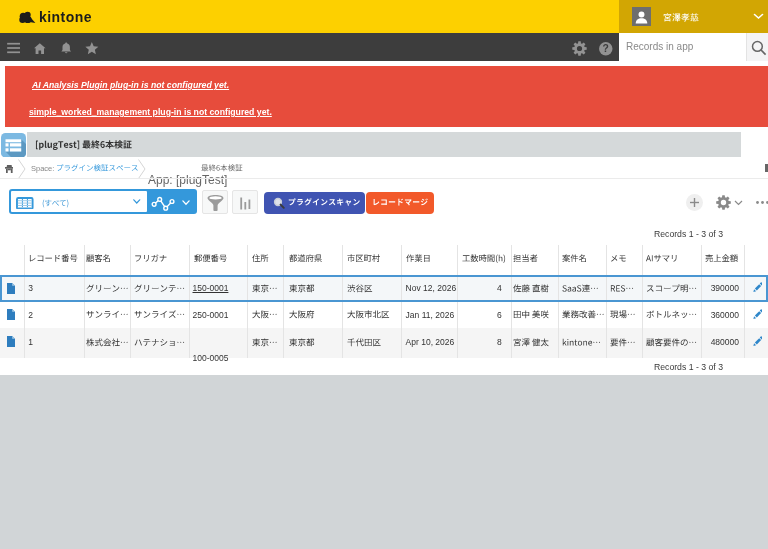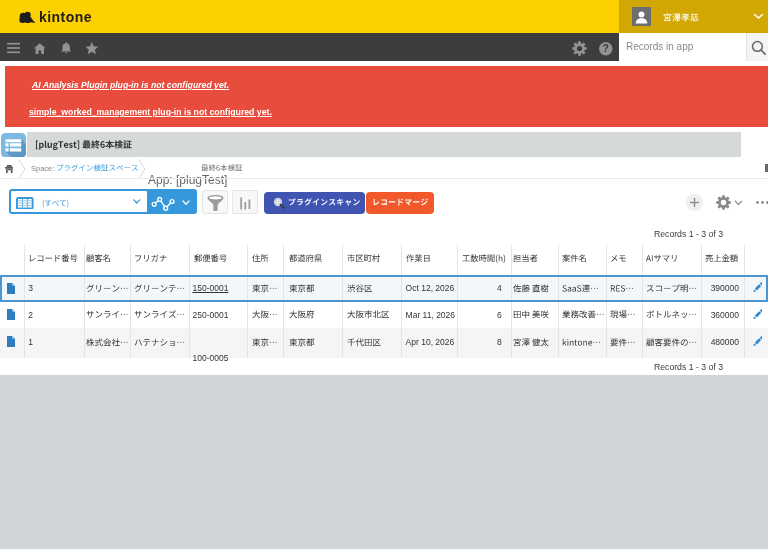--- a/index.html
+++ b/index.html
@@ -319,21 +319,21 @@
     <svg width="25.5" height="8.5" viewBox="0 0 25.5 8.5" style="display:block;overflow:visible">
       <path transform="translate(0,7.5)" d="M0.6 -6.3H8.0V-5.7H0.6ZM3.9 -7.1H4.6V0.7H3.9ZM3.7 -2.3 4.2 -2.0Q3.9 -1.6 3.5 -1.2Q3.1 -0.9 2.7 -0.5Q2.2 -0.2 1.7 0.1Q1.3 0.4 0.8 0.5Q0.7 0.5 0.7 0.4Q0.6 0.3 0.5 0.2Q0.4 0.1 0.3 0.0Q0.8 -0.2 1.3 -0.4Q1.8 -0.6 2.2 -0.9Q2.7 -1.2 3.1 -1.6Q3.4 -1.9 3.7 -2.3ZM4.8 -2.3Q5.0 -1.9 5.4 -1.6Q5.8 -1.2 6.3 -0.9Q6.7 -0.6 7.2 -0.4Q7.7 -0.1 8.2 0.0Q8.1 0.1 8.0 0.2Q7.9 0.3 7.9 0.4Q7.8 0.5 7.7 0.6Q7.3 0.4 6.8 0.1Q6.3 -0.2 5.8 -0.5Q5.4 -0.9 5.0 -1.2Q4.6 -1.6 4.3 -2.0ZM1.9 -3.2V-2.4H6.7V-3.2ZM1.9 -4.5V-3.7H6.7V-4.5ZM1.3 -5.0H7.3V-1.9H1.3Z M9.0 -6.2H16.5V-5.5H9.0ZM12.4 -7.1H13.1V-5.8H12.4ZM10.7 -4.2V-2.8H14.8V-4.2ZM10.1 -4.8H15.5V-2.2H10.1ZM14.3 -1.5 14.9 -1.7Q15.2 -1.5 15.5 -1.1Q15.8 -0.8 16.1 -0.5Q16.4 -0.2 16.5 0.1L15.9 0.4Q15.8 0.2 15.5 -0.2Q15.2 -0.5 14.9 -0.8Q14.6 -1.2 14.3 -1.5ZM12.4 -2.5H13.1V-0.1Q13.1 0.2 13.0 0.4Q12.9 0.5 12.7 0.6Q12.5 0.7 12.1 0.7Q11.7 0.7 11.2 0.7Q11.1 0.5 11.1 0.4Q11.0 0.2 10.9 0.1Q11.2 0.1 11.5 0.1Q11.8 0.1 11.9 0.1Q12.1 0.1 12.2 0.1Q12.3 0.1 12.4 0.0Q12.4 0.0 12.4 -0.1ZM10.4 -1.7 11.1 -1.5Q10.9 -1.2 10.6 -0.9Q10.3 -0.5 10.0 -0.2Q9.7 0.1 9.4 0.4Q9.3 0.3 9.2 0.2Q9.0 0.0 8.9 -0.0Q9.2 -0.2 9.5 -0.5Q9.8 -0.8 10.0 -1.1Q10.3 -1.5 10.4 -1.7Z M17.8 -6.2H20.7V-5.6H17.8ZM18.7 -0.4H21.0V0.1H18.7ZM18.6 -1.8H21.0V-1.3H18.6ZM17.4 -4.6H21.8V-4.0H17.4ZM19.1 -7.1H19.7V-4.2H19.1ZM21.3 -6.8 21.9 -6.7Q21.2 -5.1 20.1 -3.9Q19.0 -2.7 17.6 -1.9Q17.5 -2.0 17.5 -2.1Q17.4 -2.2 17.3 -2.3Q17.2 -2.4 17.2 -2.4Q18.6 -3.1 19.6 -4.2Q20.7 -5.4 21.3 -6.8ZM18.8 -3.2H21.0V-2.6H18.8V0.6H18.3V-2.8L18.6 -3.2ZM20.8 -3.2H21.4V0.5H20.8ZM22.1 -6.7H24.7V-6.1H22.8V0.7H22.1ZM24.5 -6.7H24.6L24.7 -6.7L25.2 -6.4Q24.9 -5.8 24.6 -5.1Q24.3 -4.4 24.0 -3.8Q24.4 -3.4 24.6 -3.1Q24.9 -2.7 25.0 -2.4Q25.1 -2.1 25.1 -1.7Q25.1 -1.4 25.0 -1.1Q24.9 -0.8 24.6 -0.6Q24.4 -0.5 24.1 -0.4Q23.9 -0.4 23.7 -0.4Q23.5 -0.4 23.3 -0.4Q23.3 -0.6 23.2 -0.7Q23.2 -0.9 23.1 -1.1Q23.3 -1.0 23.5 -1.0Q23.7 -1.0 23.8 -1.0Q23.9 -1.0 24.0 -1.1Q24.1 -1.1 24.2 -1.1Q24.4 -1.2 24.4 -1.4Q24.5 -1.6 24.5 -1.8Q24.5 -2.2 24.2 -2.7Q24.0 -3.2 23.3 -3.7Q23.5 -4.1 23.6 -4.4Q23.8 -4.8 24.0 -5.2Q24.1 -5.5 24.3 -5.9Q24.4 -6.2 24.5 -6.5Z" fill="#333"></path>
     </svg>
   </div>
 <div class="abs" style="left:346.5px;top:283.0px;height:10px;display:flex;align-items:center;">
     <svg width="25.5" height="8.5" viewBox="0 0 25.5 8.5" style="display:block;overflow:visible">
       <path transform="translate(0,7.5)" d="M5.6 -0.9 6.1 -1.3Q6.4 -1.1 6.8 -0.8Q7.2 -0.6 7.6 -0.3Q7.9 -0.0 8.2 0.2L7.7 0.7Q7.5 0.5 7.1 0.2Q6.8 -0.1 6.4 -0.4Q6.0 -0.7 5.6 -0.9ZM2.5 -4.3H8.2V-3.6H2.5ZM5.6 -6.0H7.8V-5.4H5.6ZM5.2 -7.1H5.8V-3.9H5.2ZM3.5 -6.4H4.1V-3.9H3.5ZM3.0 -3.1 3.5 -3.4Q3.7 -3.2 4.0 -3.0Q4.2 -2.7 4.5 -2.5Q4.7 -2.3 4.8 -2.1L4.3 -1.7Q4.2 -1.9 4.0 -2.1Q3.8 -2.4 3.5 -2.6Q3.3 -2.8 3.0 -3.1ZM7.2 -3.5 7.8 -3.1Q7.6 -2.9 7.3 -2.6Q7.0 -2.3 6.7 -2.1Q6.5 -1.9 6.2 -1.7L5.8 -2.0Q6.0 -2.2 6.3 -2.5Q6.5 -2.7 6.8 -3.0Q7.0 -3.3 7.2 -3.5ZM2.5 0.1Q2.9 -0.2 3.5 -0.5Q4.1 -0.9 4.7 -1.3L5.0 -0.7Q4.4 -0.4 3.8 -0.0Q3.3 0.3 2.8 0.6ZM0.8 -6.6 1.1 -7.1Q1.4 -7.0 1.7 -6.8Q2.0 -6.6 2.2 -6.5Q2.5 -6.3 2.7 -6.2L2.3 -5.6Q2.1 -5.8 1.9 -6.0Q1.6 -6.1 1.3 -6.3Q1.0 -6.5 0.8 -6.6ZM0.3 -4.3 0.7 -4.8Q0.9 -4.7 1.2 -4.5Q1.5 -4.4 1.8 -4.2Q2.1 -4.1 2.2 -3.9L1.9 -3.4Q1.7 -3.5 1.4 -3.7Q1.2 -3.9 0.9 -4.0Q0.6 -4.2 0.3 -4.3ZM0.6 0.2Q0.8 -0.2 1.1 -0.6Q1.3 -1.1 1.6 -1.6Q1.9 -2.1 2.1 -2.6L2.6 -2.2Q2.4 -1.8 2.1 -1.3Q1.9 -0.8 1.6 -0.3Q1.4 0.2 1.1 0.6Z M10.6 -0.2H14.9V0.3H10.6ZM10.4 -2.7H15.2V0.7H14.5V-2.2H11.0V0.7H10.4ZM12.7 -4.9Q12.4 -4.4 11.8 -3.8Q11.3 -3.2 10.6 -2.7Q10.0 -2.2 9.2 -1.8Q9.2 -1.9 9.1 -2.0Q9.0 -2.2 8.8 -2.3Q9.6 -2.7 10.3 -3.2Q10.9 -3.7 11.5 -4.4Q12.0 -5.0 12.4 -5.5H13.0Q13.3 -5.0 13.8 -4.6Q14.2 -4.1 14.7 -3.7Q15.2 -3.3 15.7 -3.0Q16.2 -2.6 16.7 -2.4Q16.6 -2.3 16.5 -2.1Q16.4 -2.0 16.3 -1.8Q15.6 -2.2 15.0 -2.7Q14.3 -3.2 13.7 -3.8Q13.1 -4.3 12.7 -4.9ZM13.5 -6.6 14.0 -7.0Q14.4 -6.7 14.9 -6.3Q15.3 -6.0 15.7 -5.6Q16.1 -5.3 16.3 -5.0L15.8 -4.6Q15.6 -4.9 15.2 -5.2Q14.8 -5.6 14.4 -6.0Q14.0 -6.3 13.5 -6.6ZM11.3 -7.0 11.9 -6.7Q11.6 -6.3 11.3 -5.9Q10.9 -5.5 10.5 -5.1Q10.0 -4.8 9.6 -4.5Q9.6 -4.6 9.5 -4.6Q9.4 -4.7 9.3 -4.8Q9.2 -4.9 9.1 -5.0Q9.5 -5.2 9.9 -5.5Q10.3 -5.8 10.7 -6.2Q11.0 -6.6 11.3 -7.0Z M23.0 -5.7 23.6 -5.5Q23.1 -4.5 22.5 -3.7Q21.8 -2.8 21.0 -2.1Q20.3 -1.3 19.5 -0.8Q19.4 -0.8 19.3 -0.9Q19.2 -1.0 19.1 -1.1Q19.0 -1.2 19.0 -1.3Q19.8 -1.8 20.5 -2.5Q21.3 -3.2 21.9 -4.0Q22.6 -4.8 23.0 -5.7ZM19.3 -4.7 19.8 -5.1Q20.3 -4.7 21.0 -4.3Q21.6 -3.8 22.2 -3.4Q22.7 -2.9 23.2 -2.4Q23.7 -2.0 24.0 -1.6L23.5 -1.1Q23.2 -1.5 22.7 -2.0Q22.3 -2.4 21.7 -2.9Q21.1 -3.4 20.5 -3.8Q19.9 -4.3 19.3 -4.7ZM17.8 -6.6H24.9V-6.0H18.4V0.7H17.8ZM18.2 -0.4H25.1V0.2H18.2Z" fill="#333"></path>
     </svg>
   </div>
 <div class="abs" style="left:405.59999999999997px;top:283.0px;height:10px;display:flex;align-items:center;">
-    <span style="font-size:8.5px;color:#333;">Oct 12, 2026</span>
+    <span style="font-size:8.5px;color:#333;">Nov 12, 2026</span>
   </div>
 <div class="abs" style="left:441.8px;top:283.0px;width:60px;height:10px;display:flex;align-items:center;justify-content:flex-end;">
     <span style="font-size:8.5px;color:#333;">4</span>
   </div>
 <div class="abs" style="left:512.5px;top:283.0px;height:10px;display:flex;align-items:center;">
     <svg width="35.9" height="8.5" viewBox="0 0 35.9 8.5" style="display:block;overflow:visible">
       <path transform="translate(0,7.5)" d="M2.5 -5.4H8.2V-4.8H2.5ZM4.2 -3.2H8.0V-2.6H4.2ZM3.5 -0.2H8.2V0.4H3.5ZM5.6 -2.9H6.3V0.1H5.6ZM4.5 -7.1 5.2 -7.0Q5.0 -5.6 4.6 -4.3Q4.3 -3.0 3.8 -2.0Q3.3 -0.9 2.6 -0.1Q2.6 -0.2 2.5 -0.3Q2.4 -0.4 2.3 -0.5Q2.2 -0.6 2.1 -0.6Q2.8 -1.3 3.3 -2.3Q3.7 -3.3 4.0 -4.5Q4.4 -5.7 4.5 -7.1ZM2.4 -7.1 3.0 -6.9Q2.7 -6.2 2.3 -5.5Q1.9 -4.8 1.4 -4.2Q1.0 -3.6 0.5 -3.1Q0.5 -3.2 0.4 -3.3Q0.4 -3.4 0.3 -3.6Q0.2 -3.7 0.2 -3.8Q0.6 -4.2 1.0 -4.7Q1.4 -5.2 1.8 -5.9Q2.1 -6.5 2.4 -7.1ZM1.5 -4.9 2.1 -5.5 2.1 -5.5V0.7H1.5Z M9.0 -6.5H16.5V-6.0H9.0ZM11.0 -7.1H11.6V-5.4H11.0ZM13.8 -7.1H14.5V-5.4H13.8ZM9.6 -5.2H11.1V-4.7H9.6ZM11.9 -4.4H16.3V-3.9H11.9ZM11.7 -3.3H16.6V-2.8H11.7ZM9.6 -3.7H11.1V-3.2H9.6ZM9.6 -2.2H11.1V-1.7H9.6ZM9.4 -5.2H9.9V-2.9Q9.9 -2.5 9.9 -2.1Q9.9 -1.6 9.8 -1.1Q9.7 -0.6 9.6 -0.1Q9.5 0.3 9.2 0.7Q9.2 0.7 9.1 0.6Q9.0 0.5 8.9 0.5Q8.8 0.4 8.8 0.4Q9.0 -0.1 9.2 -0.7Q9.3 -1.3 9.3 -1.9Q9.4 -2.4 9.4 -2.9ZM10.9 -5.2H11.5V0.0Q11.5 0.2 11.4 0.4Q11.4 0.5 11.2 0.6Q11.1 0.6 10.9 0.6Q10.6 0.7 10.3 0.7Q10.3 0.6 10.2 0.4Q10.2 0.3 10.1 0.1Q10.4 0.2 10.5 0.2Q10.7 0.2 10.8 0.1Q10.9 0.1 10.9 0.0ZM14.8 -4.1Q15.1 -3.4 15.6 -2.8Q16.1 -2.2 16.8 -2.0Q16.7 -1.9 16.6 -1.8Q16.5 -1.6 16.4 -1.5Q15.9 -1.8 15.5 -2.1Q15.1 -2.5 14.8 -3.0Q14.5 -3.5 14.4 -4.0ZM13.7 -5.4 14.2 -5.4Q14.0 -3.9 13.4 -3.0Q12.9 -2.0 11.8 -1.4Q11.8 -1.5 11.7 -1.6Q11.7 -1.7 11.6 -1.7Q11.5 -1.8 11.5 -1.9Q12.4 -2.4 13.0 -3.2Q13.5 -4.1 13.7 -5.4ZM13.8 -2.5H14.3V0.1Q14.3 0.3 14.3 0.4Q14.2 0.5 14.1 0.6Q13.9 0.7 13.7 0.7Q13.5 0.7 13.2 0.7Q13.2 0.6 13.1 0.4Q13.1 0.3 13.0 0.2Q13.3 0.2 13.4 0.2Q13.6 0.2 13.7 0.2Q13.8 0.2 13.8 0.1ZM11.7 -0.2Q12.0 -0.3 12.5 -0.5Q13.0 -0.8 13.5 -1.0L13.6 -0.5Q13.2 -0.3 12.8 -0.1Q12.3 0.1 11.9 0.3ZM12.3 -1.9 12.7 -2.1Q12.9 -1.9 13.1 -1.7Q13.3 -1.5 13.3 -1.3L12.9 -1.0Q12.8 -1.2 12.7 -1.5Q12.5 -1.7 12.3 -1.9ZM12.2 -5.2 12.6 -5.3Q12.8 -5.1 12.9 -4.9Q13.0 -4.7 13.1 -4.5L12.6 -4.3Q12.5 -4.5 12.4 -4.7Q12.3 -5.0 12.2 -5.2ZM14.3 -0.7 14.6 -1.0Q14.9 -0.9 15.3 -0.7Q15.6 -0.5 15.9 -0.4Q16.2 -0.2 16.4 -0.0L16.1 0.4Q15.9 0.2 15.6 0.0Q15.3 -0.2 14.9 -0.4Q14.6 -0.6 14.3 -0.7ZM15.4 -2.2 15.8 -1.9Q15.6 -1.7 15.4 -1.5Q15.2 -1.3 15.1 -1.1L14.7 -1.3Q14.9 -1.5 15.1 -1.7Q15.2 -2.0 15.4 -2.2ZM15.3 -5.4 15.9 -5.2Q15.7 -4.9 15.6 -4.7Q15.4 -4.5 15.3 -4.3L14.9 -4.4Q15.0 -4.6 15.1 -4.9Q15.2 -5.2 15.3 -5.4Z M20.2 -0.4H27.0V0.2H20.2ZM19.4 -6.4H26.9V-5.8H19.4ZM19.9 -4.8H20.5V0.7H19.9ZM22.1 -3.4V-2.7H25.3V-3.4ZM22.1 -2.3V-1.6H25.3V-2.3ZM22.1 -4.6V-3.9H25.3V-4.6ZM21.4 -5.1H26.0V-1.1H21.4ZM23.0 -7.2 23.7 -7.1Q23.6 -6.7 23.6 -6.3Q23.5 -5.9 23.5 -5.5Q23.4 -5.1 23.3 -4.8L22.7 -4.8Q22.8 -5.2 22.8 -5.6Q22.9 -6.0 22.9 -6.4Q22.9 -6.8 23.0 -7.2Z M30.2 -6.3H33.2V-5.8H30.2ZM30.3 -5.0H33.0V-4.5H30.3ZM33.2 -5.2H35.6V-4.6H33.2ZM31.4 -7.1H31.9V-4.6H31.4ZM31.0 -3.6V-2.6H32.4V-3.6ZM30.4 -4.0H32.9V-2.1H30.4ZM30.5 -1.8 31.0 -1.9Q31.2 -1.6 31.3 -1.2Q31.4 -0.8 31.4 -0.5L30.9 -0.4Q30.9 -0.7 30.8 -1.1Q30.7 -1.4 30.5 -1.8ZM33.2 -3.7 33.7 -3.9Q33.8 -3.5 33.9 -3.1Q34.0 -2.8 34.1 -2.4Q34.2 -2.1 34.2 -1.8L33.7 -1.6Q33.7 -1.9 33.6 -2.2Q33.5 -2.6 33.4 -3.0Q33.3 -3.4 33.2 -3.7ZM32.3 -2.0 32.9 -1.8Q32.7 -1.4 32.6 -1.0Q32.4 -0.6 32.3 -0.2L31.8 -0.4Q31.9 -0.6 32.0 -0.9Q32.1 -1.2 32.1 -1.4Q32.2 -1.7 32.3 -2.0ZM30.0 -0.1Q30.4 -0.1 30.9 -0.2Q31.5 -0.3 32.1 -0.4Q32.7 -0.5 33.3 -0.6L33.3 -0.0Q32.5 0.1 31.6 0.2Q30.8 0.4 30.1 0.5ZM34.5 -7.1H35.0V-0.1Q35.0 0.2 35.0 0.3Q34.9 0.5 34.8 0.6Q34.6 0.6 34.3 0.7Q34.0 0.7 33.6 0.7Q33.6 0.6 33.6 0.4Q33.5 0.2 33.4 0.1Q33.7 0.1 34.0 0.1Q34.2 0.1 34.3 0.1Q34.4 0.1 34.4 0.0Q34.5 0.0 34.5 -0.1ZM27.8 -5.3H30.2V-4.7H27.8ZM28.8 -7.1H29.4V0.7H28.8ZM28.8 -4.9 29.2 -4.8Q29.1 -4.3 29.0 -3.8Q28.9 -3.2 28.7 -2.7Q28.5 -2.2 28.4 -1.7Q28.2 -1.3 28.0 -1.0Q27.9 -1.1 27.8 -1.2Q27.7 -1.4 27.7 -1.5Q27.9 -1.8 28.0 -2.2Q28.2 -2.6 28.4 -3.0Q28.5 -3.5 28.6 -4.0Q28.8 -4.5 28.8 -4.9ZM29.4 -4.2Q29.4 -4.2 29.6 -3.9Q29.7 -3.7 29.8 -3.5Q30.0 -3.2 30.1 -3.0Q30.2 -2.8 30.3 -2.7L29.9 -2.2Q29.9 -2.4 29.8 -2.6Q29.7 -2.9 29.5 -3.1Q29.4 -3.4 29.3 -3.6Q29.2 -3.9 29.1 -4.0Z" fill="#333"></path>
     </svg>
   </div>
 <div class="abs" style="left:562.3px;top:283.0px;height:10px;display:flex;align-items:center;">
@@ -388,21 +388,21 @@
     <svg width="25.5" height="8.5" viewBox="0 0 25.5 8.5" style="display:block;overflow:visible">
       <path transform="translate(0,7.5)" d="M0.5 -4.7H8.0V-4.0H0.5ZM4.7 -4.4Q5.0 -3.4 5.4 -2.5Q5.9 -1.6 6.6 -1.0Q7.3 -0.3 8.1 0.1Q8.1 0.1 8.0 0.2Q7.9 0.4 7.8 0.5Q7.7 0.6 7.7 0.7Q6.7 0.2 6.0 -0.5Q5.3 -1.2 4.9 -2.2Q4.4 -3.1 4.0 -4.3ZM3.9 -7.1H4.6Q4.6 -6.6 4.6 -5.9Q4.5 -5.2 4.4 -4.5Q4.3 -3.8 4.1 -3.0Q3.9 -2.3 3.5 -1.6Q3.1 -0.9 2.4 -0.3Q1.8 0.2 0.8 0.7Q0.8 0.5 0.6 0.4Q0.5 0.2 0.4 0.1Q1.3 -0.3 1.9 -0.8Q2.5 -1.3 2.9 -2.0Q3.3 -2.6 3.5 -3.3Q3.7 -4.0 3.8 -4.7Q3.9 -5.4 3.9 -6.0Q3.9 -6.6 3.9 -7.1Z M12.4 -6.6H16.5V-6.1H12.4ZM12.2 -6.6H12.8V-4.2Q12.8 -3.7 12.8 -3.0Q12.7 -2.4 12.6 -1.7Q12.5 -1.1 12.2 -0.5Q12.0 0.2 11.6 0.7Q11.5 0.6 11.5 0.5Q11.4 0.5 11.3 0.4Q11.2 0.3 11.1 0.3Q11.5 -0.2 11.7 -0.8Q11.9 -1.3 12.0 -1.9Q12.1 -2.5 12.2 -3.1Q12.2 -3.7 12.2 -4.2ZM12.5 -4.4H15.8V-3.8H12.5ZM15.7 -4.4H15.8L15.9 -4.4L16.3 -4.3Q16.1 -2.9 15.6 -2.0Q15.1 -1.0 14.3 -0.3Q13.6 0.3 12.7 0.7Q12.7 0.6 12.6 0.5Q12.6 0.4 12.5 0.3Q12.4 0.2 12.3 0.2Q13.2 -0.2 13.8 -0.7Q14.5 -1.3 15.0 -2.2Q15.5 -3.1 15.7 -4.3ZM13.4 -4.0Q13.6 -3.0 14.1 -2.2Q14.6 -1.4 15.2 -0.8Q15.9 -0.2 16.7 0.1Q16.7 0.2 16.6 0.3Q16.5 0.4 16.4 0.5Q16.4 0.6 16.3 0.7Q15.4 0.3 14.7 -0.4Q14.1 -1.0 13.6 -1.9Q13.1 -2.8 12.8 -3.9ZM9.2 -6.8H11.2V-6.2H9.8V0.7H9.2ZM11.0 -6.8H11.1L11.2 -6.8L11.6 -6.6Q11.5 -6.2 11.4 -5.8Q11.2 -5.4 11.1 -5.0Q10.9 -4.6 10.8 -4.3Q11.2 -3.8 11.4 -3.3Q11.5 -2.9 11.5 -2.5Q11.5 -2.1 11.5 -1.9Q11.4 -1.6 11.2 -1.5Q11.1 -1.4 11.0 -1.4Q10.9 -1.4 10.8 -1.3Q10.5 -1.3 10.2 -1.3Q10.2 -1.4 10.1 -1.6Q10.1 -1.8 10.0 -1.9Q10.2 -1.9 10.3 -1.9Q10.4 -1.9 10.5 -1.9Q10.7 -1.9 10.8 -1.9Q10.9 -2.0 10.9 -2.2Q11.0 -2.3 11.0 -2.5Q11.0 -2.9 10.8 -3.3Q10.7 -3.7 10.2 -4.2Q10.3 -4.5 10.4 -4.8Q10.5 -5.2 10.6 -5.5Q10.8 -5.8 10.8 -6.1Q10.9 -6.4 11.0 -6.6Z M20.9 -4.1H25.1V-3.5H20.9ZM21.1 -2.7 21.7 -2.9Q21.9 -2.7 22.1 -2.4Q22.3 -2.1 22.4 -1.8Q22.6 -1.5 22.7 -1.3L22.1 -1.0Q22.0 -1.2 21.9 -1.5Q21.7 -1.8 21.5 -2.1Q21.3 -2.4 21.1 -2.7ZM23.5 -5.4H24.1V-0.1Q24.1 0.2 24.0 0.4Q23.9 0.5 23.7 0.6Q23.5 0.7 23.2 0.7Q22.8 0.7 22.3 0.7Q22.3 0.6 22.2 0.4Q22.2 0.2 22.1 0.1Q22.5 0.1 22.8 0.1Q23.2 0.1 23.3 0.1Q23.4 0.1 23.4 0.0Q23.5 0.0 23.5 -0.1ZM20.4 -5.4 21.0 -5.2Q20.8 -4.7 20.4 -4.1Q20.1 -3.6 19.7 -3.1Q19.3 -2.6 18.8 -2.2Q18.8 -2.3 18.7 -2.4Q18.6 -2.5 18.6 -2.5Q18.5 -2.6 18.4 -2.7Q18.9 -3.0 19.2 -3.5Q19.6 -3.9 19.9 -4.4Q20.2 -4.9 20.4 -5.4ZM21.2 -7.1H21.8V-5.8H21.2ZM18.3 -6.2H25.1V-5.6H18.3ZM18.0 -6.2H18.6V-3.8Q18.6 -3.3 18.6 -2.8Q18.5 -2.2 18.4 -1.6Q18.4 -0.9 18.2 -0.4Q18.0 0.2 17.8 0.7Q17.7 0.6 17.6 0.6Q17.5 0.5 17.4 0.4Q17.3 0.4 17.2 0.3Q17.5 -0.1 17.6 -0.6Q17.8 -1.2 17.9 -1.7Q17.9 -2.3 17.9 -2.8Q18.0 -3.4 18.0 -3.8ZM19.7 -3.7 20.3 -4.3 20.3 -4.3V0.7H19.7Z" fill="#333"></path>
     </svg>
   </div>
 <div class="abs" style="left:346.5px;top:309.5px;height:10px;display:flex;align-items:center;">
     <svg width="42.5" height="8.5" viewBox="0 0 42.5 8.5" style="display:block;overflow:visible">
       <path transform="translate(0,7.5)" d="M0.5 -4.7H8.0V-4.0H0.5ZM4.7 -4.4Q5.0 -3.4 5.4 -2.5Q5.9 -1.6 6.6 -1.0Q7.3 -0.3 8.1 0.1Q8.1 0.1 8.0 0.2Q7.9 0.4 7.8 0.5Q7.7 0.6 7.7 0.7Q6.7 0.2 6.0 -0.5Q5.3 -1.2 4.9 -2.2Q4.4 -3.1 4.0 -4.3ZM3.9 -7.1H4.6Q4.6 -6.6 4.6 -5.9Q4.5 -5.2 4.4 -4.5Q4.3 -3.8 4.1 -3.0Q3.9 -2.3 3.5 -1.6Q3.1 -0.9 2.4 -0.3Q1.8 0.2 0.8 0.7Q0.8 0.5 0.6 0.4Q0.5 0.2 0.4 0.1Q1.3 -0.3 1.9 -0.8Q2.5 -1.3 2.9 -2.0Q3.3 -2.6 3.5 -3.3Q3.7 -4.0 3.8 -4.7Q3.9 -5.4 3.9 -6.0Q3.9 -6.6 3.9 -7.1Z M12.4 -6.6H16.5V-6.1H12.4ZM12.2 -6.6H12.8V-4.2Q12.8 -3.7 12.8 -3.0Q12.7 -2.4 12.6 -1.7Q12.5 -1.1 12.2 -0.5Q12.0 0.2 11.6 0.7Q11.5 0.6 11.5 0.5Q11.4 0.5 11.3 0.4Q11.2 0.3 11.1 0.3Q11.5 -0.2 11.7 -0.8Q11.9 -1.3 12.0 -1.9Q12.1 -2.5 12.2 -3.1Q12.2 -3.7 12.2 -4.2ZM12.5 -4.4H15.8V-3.8H12.5ZM15.7 -4.4H15.8L15.9 -4.4L16.3 -4.3Q16.1 -2.9 15.6 -2.0Q15.1 -1.0 14.3 -0.3Q13.6 0.3 12.7 0.7Q12.7 0.6 12.6 0.5Q12.6 0.4 12.5 0.3Q12.4 0.2 12.3 0.2Q13.2 -0.2 13.8 -0.7Q14.5 -1.3 15.0 -2.2Q15.5 -3.1 15.7 -4.3ZM13.4 -4.0Q13.6 -3.0 14.1 -2.2Q14.6 -1.4 15.2 -0.8Q15.9 -0.2 16.7 0.1Q16.7 0.2 16.6 0.3Q16.5 0.4 16.4 0.5Q16.4 0.6 16.3 0.7Q15.4 0.3 14.7 -0.4Q14.1 -1.0 13.6 -1.9Q13.1 -2.8 12.8 -3.9ZM9.2 -6.8H11.2V-6.2H9.8V0.7H9.2ZM11.0 -6.8H11.1L11.2 -6.8L11.6 -6.6Q11.5 -6.2 11.4 -5.8Q11.2 -5.4 11.1 -5.0Q10.9 -4.6 10.8 -4.3Q11.2 -3.8 11.4 -3.3Q11.5 -2.9 11.5 -2.5Q11.5 -2.1 11.5 -1.9Q11.4 -1.6 11.2 -1.5Q11.1 -1.4 11.0 -1.4Q10.9 -1.4 10.8 -1.3Q10.5 -1.3 10.2 -1.3Q10.2 -1.4 10.1 -1.6Q10.1 -1.8 10.0 -1.9Q10.2 -1.9 10.3 -1.9Q10.4 -1.9 10.5 -1.9Q10.7 -1.9 10.8 -1.9Q10.9 -2.0 10.9 -2.2Q11.0 -2.3 11.0 -2.5Q11.0 -2.9 10.8 -3.3Q10.7 -3.7 10.2 -4.2Q10.3 -4.5 10.4 -4.8Q10.5 -5.2 10.6 -5.5Q10.8 -5.8 10.8 -6.1Q10.9 -6.4 11.0 -6.6Z M20.9 -7.2H21.6V-5.6H20.9ZM20.9 -5.4H21.6V0.7H20.9ZM17.4 -6.0H25.1V-5.3H17.4ZM18.3 -4.2H23.9V-3.6H18.9V-0.4H18.3ZM23.6 -4.2H24.3V-1.2Q24.3 -0.9 24.2 -0.8Q24.1 -0.6 23.9 -0.5Q23.7 -0.4 23.3 -0.4Q23.0 -0.4 22.4 -0.4Q22.4 -0.6 22.3 -0.7Q22.3 -0.9 22.2 -1.0Q22.5 -1.0 22.8 -1.0Q23.0 -1.0 23.2 -1.0Q23.4 -1.0 23.4 -1.0Q23.6 -1.0 23.6 -1.1Q23.6 -1.1 23.6 -1.2Z M26.0 -5.0H28.5V-4.3H26.0ZM30.3 -7.0H31.0V-0.7Q31.0 -0.3 31.0 -0.2Q31.1 -0.1 31.4 -0.1Q31.5 -0.1 31.6 -0.1Q31.8 -0.1 32.0 -0.1Q32.2 -0.1 32.4 -0.1Q32.6 -0.1 32.7 -0.1Q32.9 -0.1 33.0 -0.3Q33.1 -0.4 33.1 -0.8Q33.1 -1.2 33.2 -1.9Q33.3 -1.9 33.4 -1.8Q33.5 -1.7 33.6 -1.7Q33.7 -1.6 33.8 -1.6Q33.7 -0.8 33.7 -0.4Q33.6 0.1 33.3 0.3Q33.1 0.5 32.7 0.5Q32.6 0.5 32.4 0.5Q32.3 0.5 32.0 0.5Q31.8 0.5 31.6 0.5Q31.4 0.5 31.3 0.5Q30.9 0.5 30.7 0.4Q30.5 0.3 30.4 0.0Q30.3 -0.2 30.3 -0.7ZM28.2 -7.0H28.9V0.6H28.2ZM33.1 -5.7 33.5 -5.1Q33.2 -4.8 32.7 -4.5Q32.2 -4.2 31.7 -3.9Q31.2 -3.6 30.7 -3.3Q30.7 -3.5 30.6 -3.6Q30.5 -3.7 30.4 -3.8Q30.9 -4.1 31.4 -4.4Q31.9 -4.7 32.3 -5.1Q32.8 -5.4 33.1 -5.7ZM25.8 -1.0Q26.1 -1.2 26.6 -1.3Q27.0 -1.5 27.5 -1.7Q28.0 -1.9 28.5 -2.1L28.7 -1.5Q28.0 -1.2 27.3 -0.9Q26.6 -0.6 26.1 -0.4Z M40.0 -5.7 40.6 -5.5Q40.1 -4.5 39.5 -3.7Q38.8 -2.8 38.0 -2.1Q37.3 -1.3 36.5 -0.8Q36.4 -0.8 36.3 -0.9Q36.2 -1.0 36.1 -1.1Q36.0 -1.2 36.0 -1.3Q36.8 -1.8 37.5 -2.5Q38.3 -3.2 38.9 -4.0Q39.6 -4.8 40.0 -5.7ZM36.3 -4.7 36.8 -5.1Q37.3 -4.7 38.0 -4.3Q38.6 -3.8 39.2 -3.4Q39.7 -2.9 40.2 -2.4Q40.7 -2.0 41.0 -1.6L40.5 -1.1Q40.2 -1.5 39.7 -2.0Q39.3 -2.4 38.7 -2.9Q38.1 -3.4 37.5 -3.8Q36.9 -4.3 36.3 -4.7ZM34.8 -6.6H41.9V-6.0H35.4V0.7H34.8ZM35.2 -0.4H42.1V0.2H35.2Z" fill="#333"></path>
     </svg>
   </div>
 <div class="abs" style="left:405.59999999999997px;top:309.5px;height:10px;display:flex;align-items:center;">
-    <span style="font-size:8.5px;color:#333;">Mar 11, 2026</span>
+    <span style="font-size:8.5px;color:#333;">Jan 11, 2026</span>
   </div>
 <div class="abs" style="left:441.8px;top:309.5px;width:60px;height:10px;display:flex;align-items:center;justify-content:flex-end;">
     <span style="font-size:8.5px;color:#333;">6</span>
   </div>
 <div class="abs" style="left:512.5px;top:309.5px;height:10px;display:flex;align-items:center;">
     <svg width="35.9" height="8.5" viewBox="0 0 35.9 8.5" style="display:block;overflow:visible">
       <path transform="translate(0,7.5)" d="M1.2 -0.6H7.4V0.1H1.2ZM1.2 -3.6H7.4V-3.0H1.2ZM0.8 -6.6H7.7V0.6H7.1V-5.9H1.5V0.6H0.8ZM3.9 -6.3H4.5V-0.2H3.9Z M9.3 -5.6H16.2V-1.6H15.5V-5.0H10.0V-1.6H9.3ZM9.7 -2.7H15.9V-2.1H9.7ZM12.4 -7.1H13.1V0.7H12.4Z M19.7 -6.0H26.6V-5.4H19.7ZM20.2 -4.7H26.2V-4.1H20.2ZM19.4 -3.4H26.9V-2.8H19.4ZM19.3 -2.1H27.0V-1.5H19.3ZM22.8 -5.6H23.5V-3.0H22.8ZM20.8 -6.9 21.4 -7.2Q21.6 -6.9 21.8 -6.6Q22.0 -6.3 22.1 -6.1L21.5 -5.8Q21.4 -6.1 21.2 -6.4Q21.1 -6.7 20.8 -6.9ZM24.8 -7.2 25.5 -7.0Q25.3 -6.7 25.0 -6.4Q24.8 -6.1 24.6 -5.9L24.1 -6.1Q24.2 -6.2 24.3 -6.4Q24.5 -6.6 24.6 -6.8Q24.7 -7.0 24.8 -7.2ZM22.8 -2.9H23.4Q23.4 -2.3 23.2 -1.9Q23.1 -1.4 22.9 -1.0Q22.6 -0.5 22.2 -0.2Q21.8 0.1 21.1 0.3Q20.5 0.5 19.5 0.7Q19.5 0.6 19.5 0.5Q19.4 0.4 19.3 0.3Q19.3 0.2 19.2 0.1Q20.1 -0.0 20.7 -0.2Q21.3 -0.4 21.7 -0.7Q22.0 -0.9 22.3 -1.3Q22.5 -1.6 22.6 -2.0Q22.7 -2.4 22.8 -2.9ZM23.6 -1.9Q24.0 -1.0 24.9 -0.5Q25.7 -0.0 27.1 0.1Q27.1 0.2 27.0 0.3Q26.9 0.4 26.8 0.5Q26.8 0.6 26.7 0.7Q25.8 0.6 25.0 0.3Q24.3 -0.0 23.8 -0.5Q23.3 -1.0 23.0 -1.8Z M30.8 -5.3H35.3V-4.7H30.8ZM30.6 -3.2H35.5V-2.6H30.6ZM33.3 -2.9Q33.5 -1.8 34.1 -1.0Q34.7 -0.2 35.7 0.2Q35.6 0.2 35.5 0.3Q35.4 0.4 35.4 0.5Q35.3 0.6 35.2 0.7Q34.6 0.4 34.1 -0.1Q33.6 -0.6 33.3 -1.3Q32.9 -2.0 32.7 -2.8ZM34.4 -7.1 35.1 -6.9Q34.8 -6.5 34.6 -6.1Q34.3 -5.6 34.1 -5.3L33.6 -5.5Q33.8 -5.8 33.9 -6.0Q34.0 -6.3 34.2 -6.6Q34.3 -6.9 34.4 -7.1ZM31.0 -6.8 31.6 -7.1Q31.8 -6.7 32.0 -6.3Q32.3 -5.9 32.4 -5.6L31.8 -5.3Q31.7 -5.6 31.5 -6.0Q31.3 -6.5 31.0 -6.8ZM32.6 -5.1H33.3V-3.4Q33.3 -3.0 33.2 -2.6Q33.2 -2.1 33.0 -1.7Q32.8 -1.3 32.5 -0.9Q32.2 -0.4 31.7 -0.1Q31.2 0.3 30.4 0.7Q30.3 0.6 30.3 0.5Q30.2 0.4 30.1 0.3Q30.0 0.2 29.9 0.2Q30.7 -0.1 31.2 -0.5Q31.7 -0.8 32.0 -1.2Q32.3 -1.6 32.4 -1.9Q32.5 -2.3 32.6 -2.7Q32.6 -3.1 32.6 -3.4ZM28.4 -6.3H30.5V-1.7H28.4V-2.3H29.9V-5.7H28.4ZM28.0 -6.3H28.6V-0.9H28.0Z" fill="#333"></path>
     </svg>
   </div>
 <div class="abs" style="left:562.3px;top:309.5px;height:10px;display:flex;align-items:center;">

